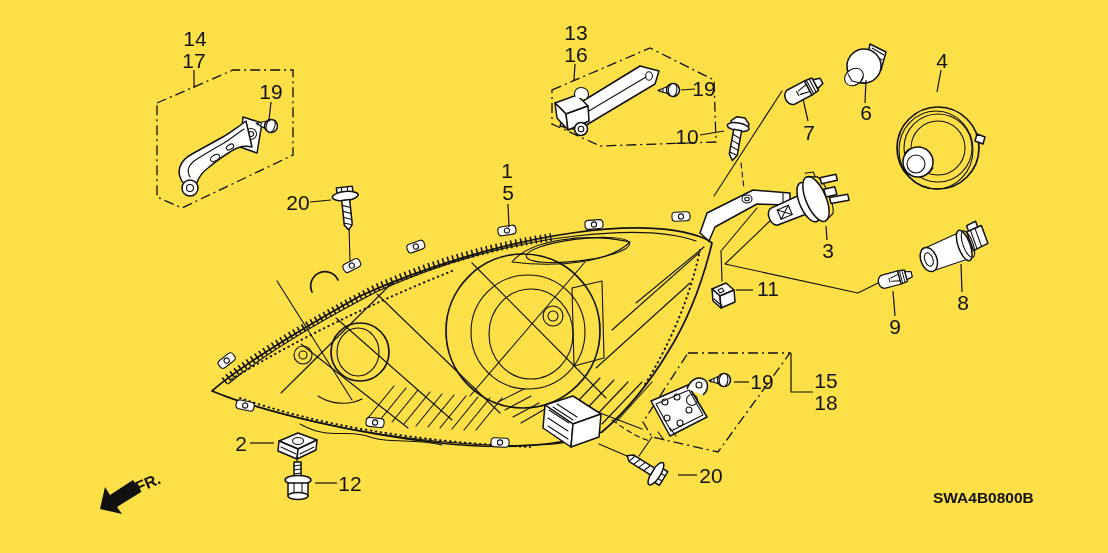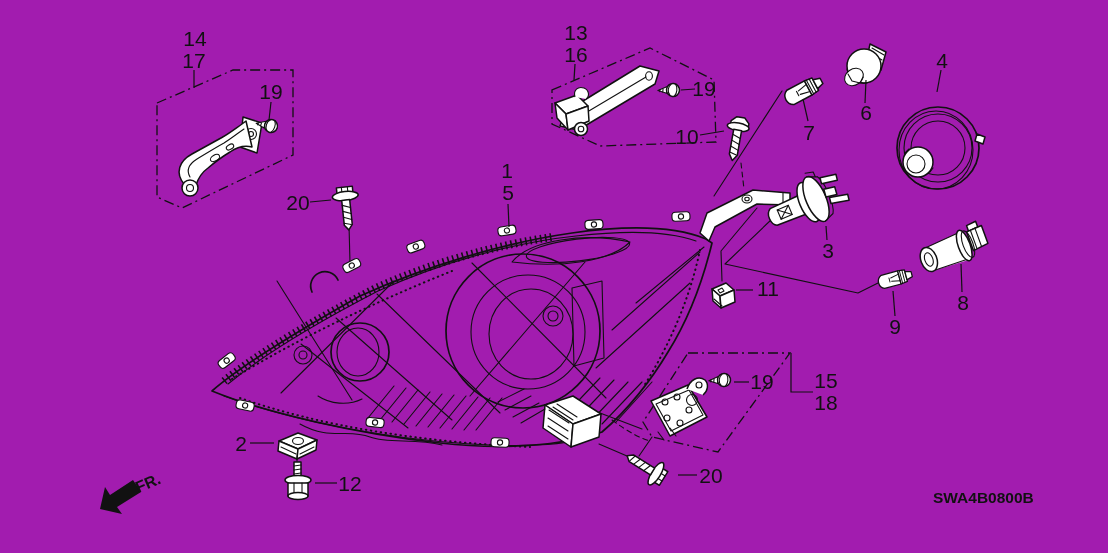--- a/index.html
+++ b/index.html
@@ -1,16 +1,16 @@
 <!DOCTYPE html>
 <html><head>
 <meta charset="utf-8">
 <style>
   html,body{margin:0;padding:0;background:#fff;}
-  .stage{position:relative;width:1108px;height:553px;background:#a21caf;overflow:hidden;
+  .stage{position:relative;width:1108px;height:553px;background:#fde047;overflow:hidden;
          font-family:"Liberation Sans",sans-serif;}
   svg{display:block;}
   .s{fill:none;stroke:#111;stroke-width:1.7;stroke-linejoin:round;stroke-linecap:round;}
   .t{fill:none;stroke:#111;stroke-width:1.1;stroke-linejoin:round;stroke-linecap:round;}
   .w{fill:#fff;stroke:#111;stroke-width:1.5;stroke-linejoin:round;}
   .wt{fill:#fff;stroke:#111;stroke-width:1.1;stroke-linejoin:round;}
   .box{fill:none;stroke:#111;stroke-width:1.3;stroke-dasharray:10 4 2 4;}
   .leader{stroke:#111;stroke-width:1.2;fill:none;}
   .dash{stroke-dasharray:5 4;}
   .dots{fill:none;stroke:#111;stroke-width:2;stroke-dasharray:0.5 4.5;stroke-linecap:round;}

